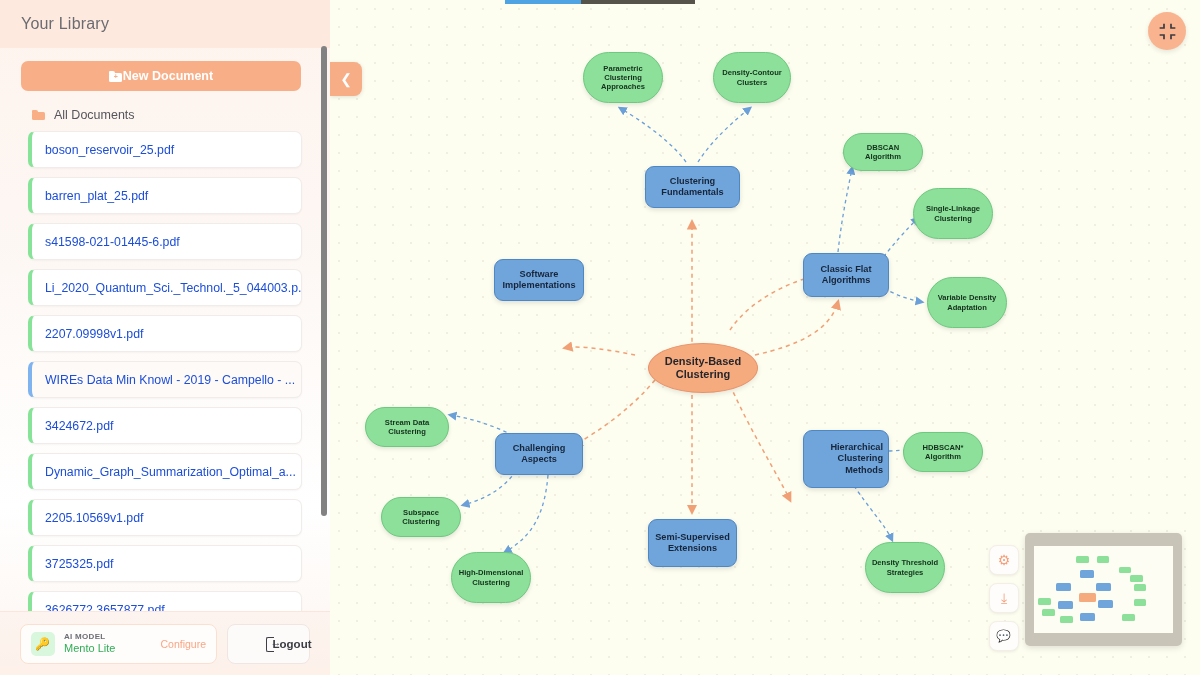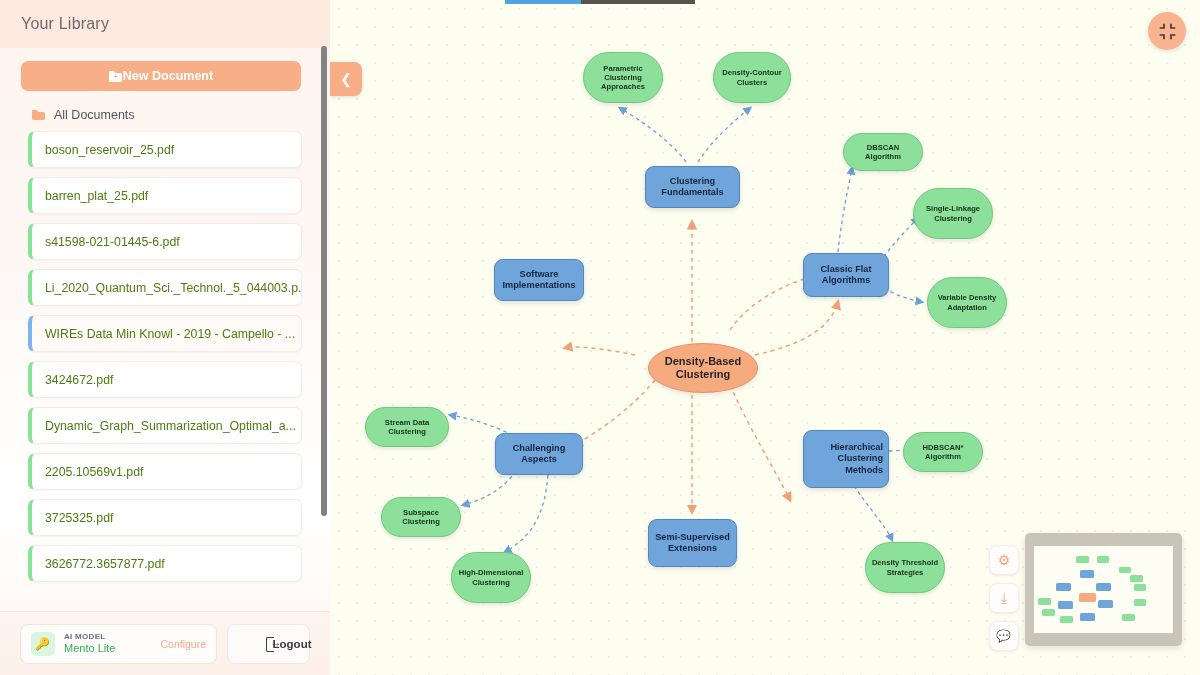--- a/index.html
+++ b/index.html
@@ -67,21 +67,21 @@
   .doc-item {
     position: relative;
     margin: 0 28px 9px 28px;
     height: 37px;
     background: #ffffff;
     border: 1px solid #f1ece9;
     border-left: 4px solid #86e398;
     border-radius: 7px;
     display: flex; align-items: center;
     padding-left: 13px;
-    font-size: 12.3px; color: #4d7c0f;
+    font-size: 12.3px; color: #1d4ed8;
     cursor: pointer;
     box-shadow: 0 1px 2px rgba(0,0,0,.035);
     white-space: nowrap; overflow: hidden;
   }
   .doc-item.selected {
     border-left-color: #7fb3ef;
     background: #fdfaf8;
   }
 
   #sb-scrollbar {
@@ -387,20 +387,23 @@
           </div>
           <div class="doc-item">
             <span>barren_plat_25.pdf</span>
           </div>
           <div class="doc-item">
             <span>s41598-021-01445-6.pdf</span>
           </div>
           <div class="doc-item">
             <span>Li_2020_Quantum_Sci._Technol._5_044003.p...</span>
           </div>
+          <div class="doc-item">
+            <span>2207.09998v1.pdf</span>
+          </div>
           <div class="doc-item selected">
             <span>WIREs Data Min Knowl - 2019 - Campello - ...</span>
           </div>
           <div class="doc-item">
             <span>3424672.pdf</span>
           </div>
           <div class="doc-item">
             <span>Dynamic_Graph_Summarization_Optimal_a...</span>
           </div>
           <div class="doc-item">

